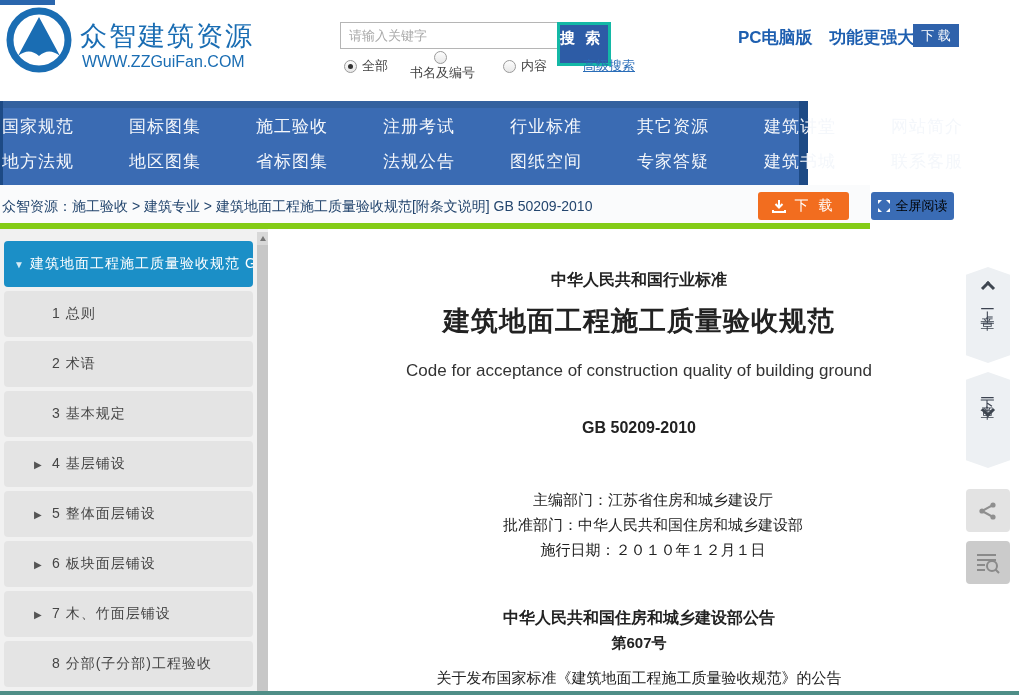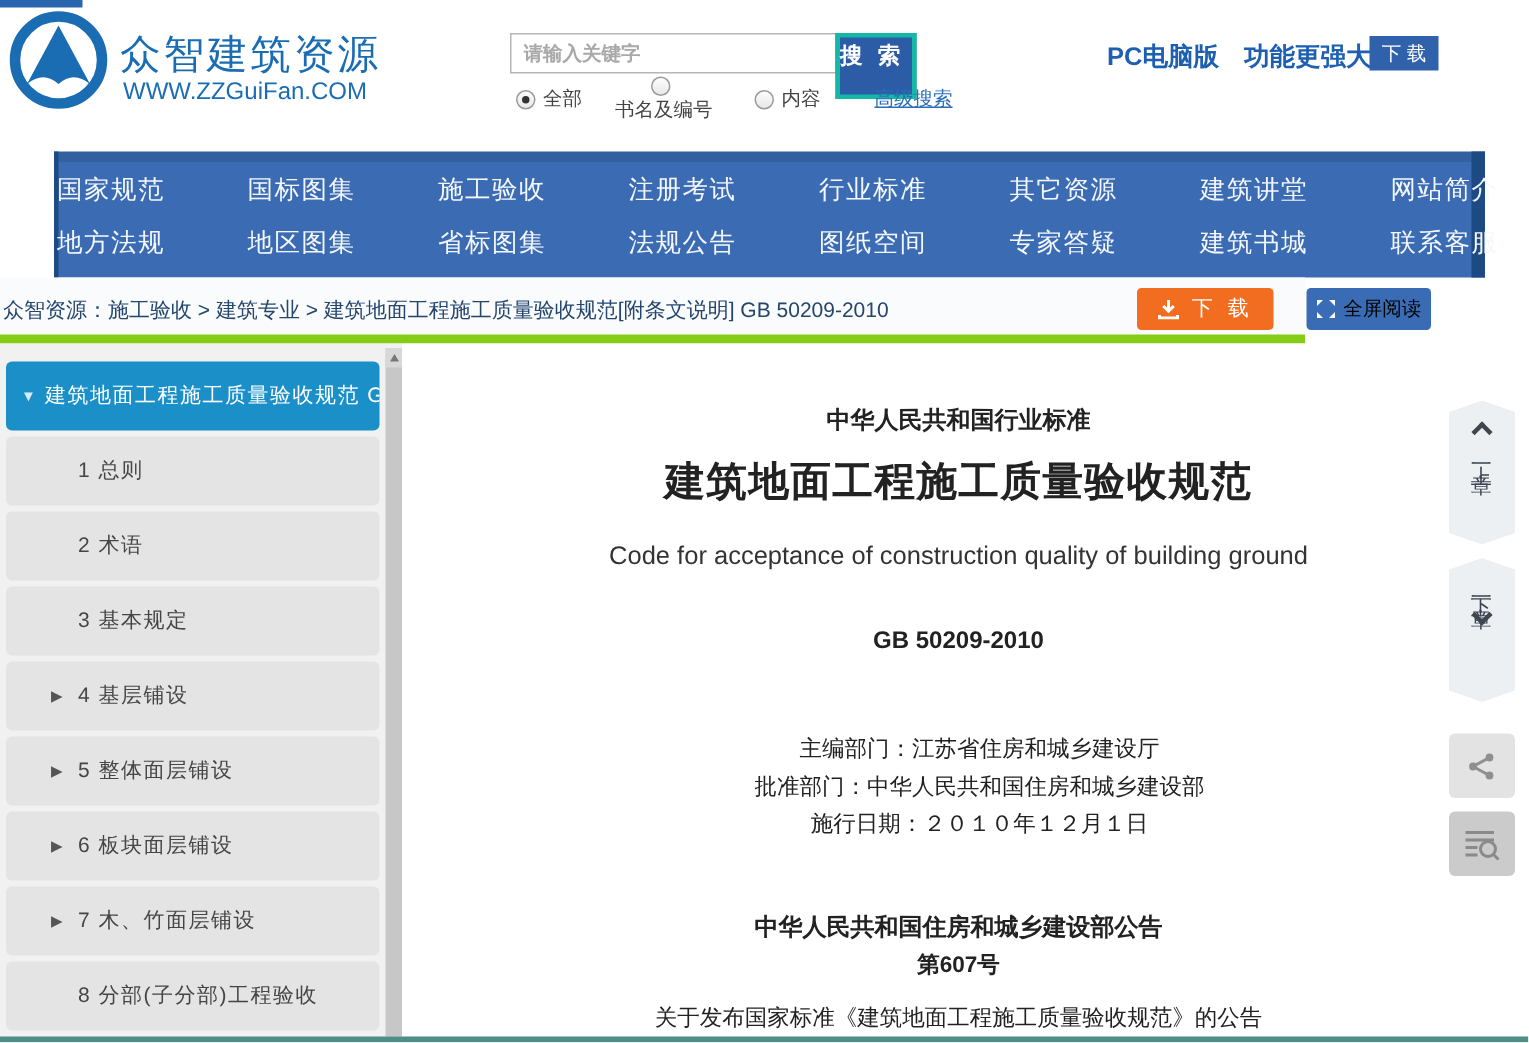--- a/index.html
+++ b/index.html
@@ -9,21 +9,21 @@
     background:#fff; font-family:"Liberation Sans","DejaVu Sans",sans-serif;padding-left:12px;
   }
   
   .top-strip { position:absolute; left:0; top:0; width:55px; height:5px; background:#2a66ad; }
   .logo-wrap { position:absolute; left:6px; top:7px; width:66px; height:66px; }
   .brand-name { position:absolute; left:80px; top:18px; font-size:27px; color:#1a6db3; letter-spacing:2px; }
   .brand-url  { position:absolute; left:82px; top:53px; font-size:16px; color:#1a6db3; }
   .search-input {
     position:absolute; left:340px; top:22px; width:218px; height:27px;
     border:1px solid #b5b5b5; padding:0 8px; font-size:13px; color:#555;
-    font-family:"Liberation Sans","DejaVu Sans",sans-serif; outline:none;font-weight:bold;
+    font-family:"Liberation Sans","DejaVu Sans",sans-serif; outline:none;
   }
   .search-input::placeholder { color:#a9a9a9; }
   .search-btn {
     position:absolute; left:557px; top:22px; width:54px; height:44px;
     background:#2d5ca6; border:3px solid #14b8a6; color:#fff; font-size:15px;
     font-weight:bold; letter-spacing:3px; cursor:pointer; line-height:26px;
   }
   .radio-row { position:absolute; left:344px; top:57px; height:18px; display:flex; align-items:center; font-size:13px; color:#444; }
   .radio-item { display:flex; align-items:center; margin-right:22px; cursor:pointer; }
   .radio-item .rb {
@@ -37,23 +37,22 @@
   .radio-item.r2 { margin-right:28px;flex-direction:column; }
   .adv-link { font-size:13px; color:#2a6db8; text-decoration:underline; cursor:pointer; margin-left:14px; }
   .promo { position:absolute; left:738px; top:26px; font-size:17px; font-weight:bold; color:#1e5fb0; }
   .promo .p2 { margin-left:12px; }
   .dl-top-btn {
     position:absolute; left:913px; top:24px; width:46px; height:23px;
     background:#2f62ab; color:#fff; font-size:13px; text-align:center; line-height:23px; cursor:pointer;
   }
   
   .nav {
-    position:absolute; left:0; top:101px; width:954px; height:84px;
+    position:absolute; left:0; top:101px; width:808px; height:84px;
     background:linear-gradient(#33619f 0, #33619f 7px, #3a6bb3 7px);
-    margin-left:36px;
   }
   .nav-cap-left  { position:absolute; left:0; top:0; width:3px; height:84px; background:#1d4a85; }
   .nav-cap-right { position:absolute; right:0; top:0; width:9px; height:84px; background:#1d4a85; }
   .nav-grid {
     position:absolute; left:2px; top:13px; width:1014px;
     display:grid; grid-template-columns:repeat(8,127px); grid-row-gap:9px;
   }
   .nav-link { color:#f4f7fb; font-size:17px; letter-spacing:1px; height:26px; line-height:26px; cursor:pointer; white-space:nowrap; }
   
   .crumbbar {

